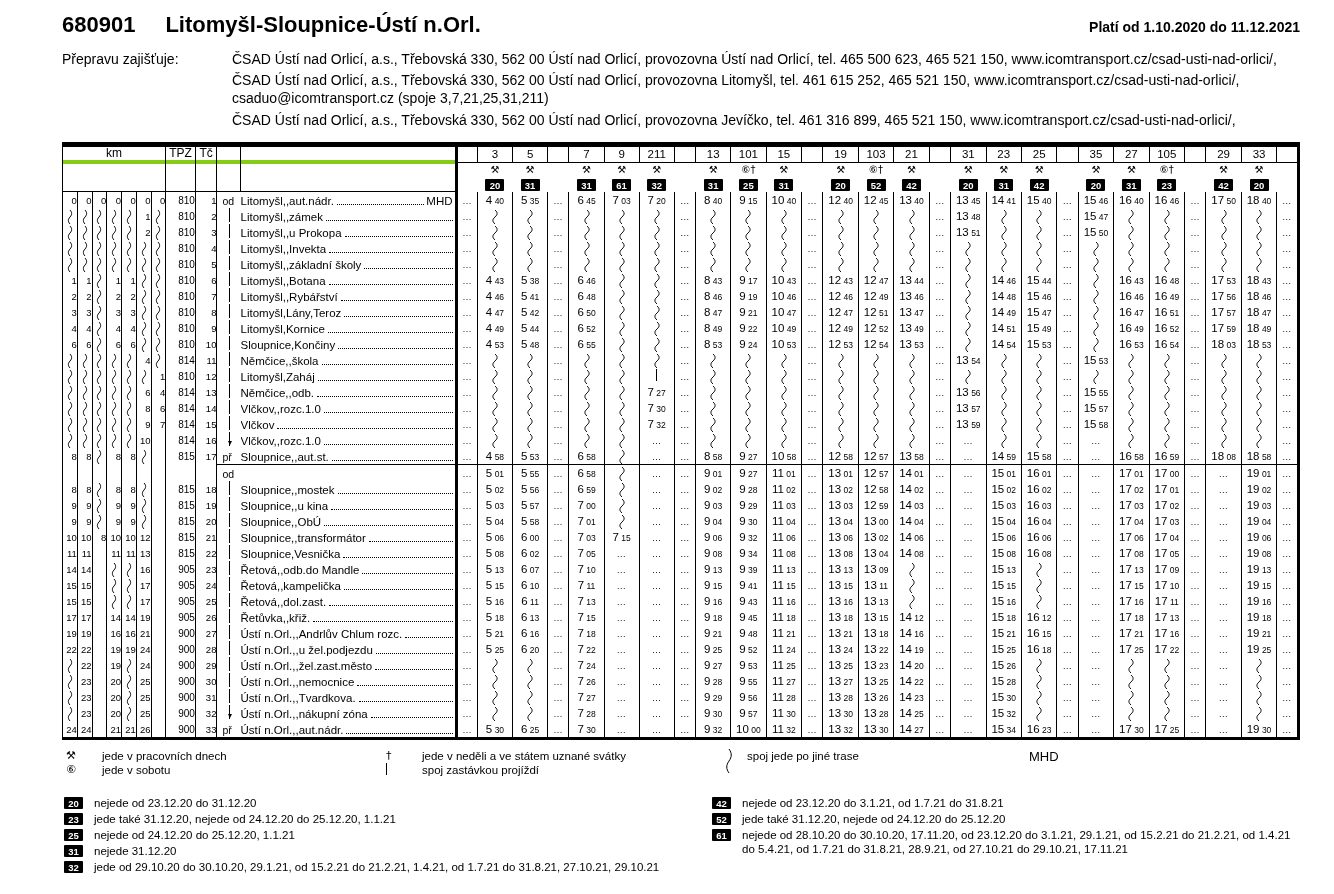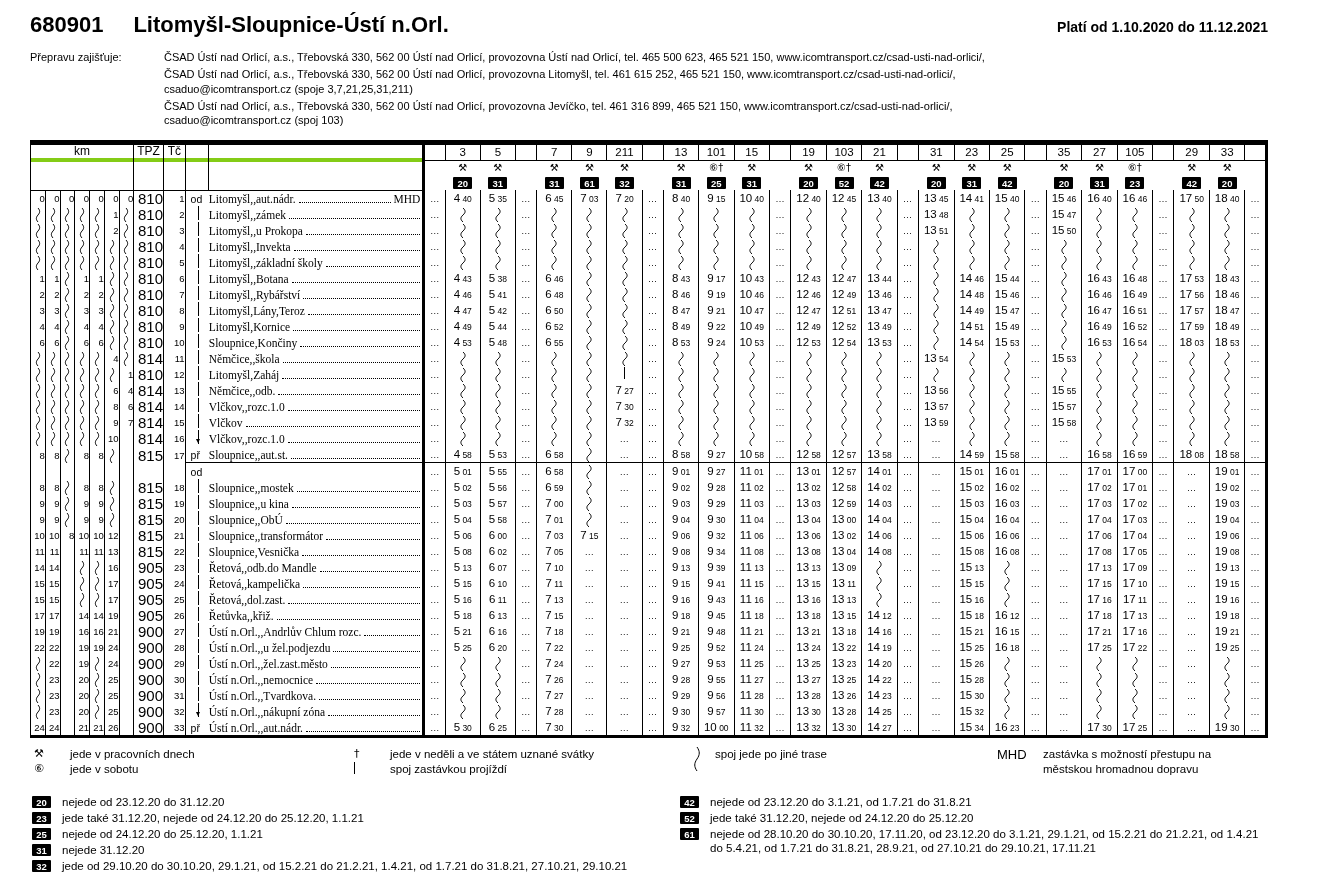--- a/index.html
+++ b/index.html
@@ -1,25 +1,25 @@
 <!DOCTYPE html>
 <html><head>
 <meta charset="utf-8">
 <style>
   html,body{margin:0;padding:0;background:#fff;color:#000;}
   body{width:1334px;height:894px;font-family:"Liberation Sans",sans-serif;overflow:hidden;}
-  .page{box-sizing:border-box;width:1280px;height:894px;padding:12px 12px 0 30px;position:relative;}
+  .page{box-sizing:border-box;width:1280px;height:894px;padding:12px 12px 0 30px;position:relative;margin-left:32px;}
 
   
   .titleline{display:flex;align-items:baseline;}
   .lineno{font-size:22px;font-weight:bold;}
   .title{font-size:22px;font-weight:bold;margin-left:30px;flex:1;}
   .validity{font-size:14px;font-weight:bold;}
 
-  .operators{display:flex;margin-top:12px;font-size:11px;line-height:1.3;}
+  .operators{display:flex;margin-top:12px;font-size:14px;line-height:1.3;gap:36px;}
   .oplabel{width:134px;flex:none;}
   .opentry{margin-bottom:3px;}
 
   
   .ttwrap{margin-top:10px;}
   table.tt{border-collapse:collapse;table-layout:fixed;border-left:1px solid #000;border-top:1px solid #000;}
   table.tt th,table.tt td{margin:0;padding:0;overflow:hidden;white-space:nowrap;font-weight:normal;}
   .lh{vertical-align:top;}
   .lhead{border-bottom:4px solid #84cc16;font-size:12px;line-height:13px;height:13px;text-align:center;}
   .numrow th{border-top:5px solid #000;border-bottom:1px solid #000;border-left:1px solid #000;
@@ -31,27 +31,27 @@
   tbody td{height:14px;line-height:14px;vertical-align:bottom;}
   .kb{border-left:1px solid #000;}
   .rb{border-right:1px solid #000;}
   .thl{border-left:3px solid #000 !important;}
   .thr{border-right:3px solid #000;}
   .tcell{border-left:1px solid #000;text-align:center;}
   tbody tr:last-child td{border-bottom:3px solid #000;}
   .divb{border-bottom:1px solid #000;}
   .kmc{font-size:9.5px;text-align:right;padding-right:2px;}
   .kmw{text-align:center;padding-right:0;}
-  .tpz{font-size:15px;text-align:right;padding-right:2px;border-left:1px solid #000;}
+  .tpz{font-size:10px;text-align:right;padding-right:2px;border-left:1px solid #000;}
   .tc{font-size:9.5px;text-align:right;padding-right:2px;border-left:1px solid #000;border-right:1px solid #000;}
   .pfx{position:relative;font-size:10.5px;}
   .pfx .ptxt{position:relative;padding-left:5px;}
   .vline{position:absolute;left:12px;top:0;height:14px;border-left:1px solid #000;}
   .ahead{position:absolute;left:9px;top:7px;font-size:7px;line-height:7px;}
-  .namecell{padding-left:2px;font-family:Liberation Serif, serif;}
+  .namecell{padding-left:2px;}
   .namewrap{display:flex;align-items:baseline;height:14px;font-size:11.5px;}
   .nm{white-space:nowrap;}
   .leader{flex:1;border-bottom:1px dotted #000;margin:0 2px 3px 3px;min-width:3px;}
   .sfx{font-size:11.5px;padding-right:2px;}
   .hh{font-size:11.5px;}
   .mm{font-size:8.5px;}
   .dots{font-size:9px;letter-spacing:0.5px;}
   svg.wv{display:block;margin:0 auto;}
   .passline{display:inline-block;width:0;border-left:1.5px solid #000;height:12px;margin-bottom:1px;}
   .bdg{display:inline-block;background:#000;color:#fff;font-weight:bold;font-size:9.5px;
@@ -90,21 +90,20 @@
     <div class="oplist" id="oplist">
         <div class="opentry">
           <div>ČSAD Ústí nad Orlicí, a.s., Třebovská 330, 562 00 Ústí nad Orlicí, provozovna Ústí nad Orlicí, tel. 465 500 623, 465 521 150, www.icomtransport.cz/csad-usti-nad-orlici/,</div>
         </div>
         <div class="opentry">
           <div>ČSAD Ústí nad Orlicí, a.s., Třebovská 330, 562 00 Ústí nad Orlicí, provozovna Litomyšl, tel. 461 615 252, 465 521 150, www.icomtransport.cz/csad-usti-nad-orlici/,</div>
           <div>csaduo@icomtransport.cz (spoje 3,7,21,25,31,211)</div>
         </div>
         <div class="opentry">
           <div>ČSAD Ústí nad Orlicí, a.s., Třebovská 330, 562 00 Ústí nad Orlicí, provozovna Jevíčko, tel. 461 316 899, 465 521 150, www.icomtransport.cz/csad-usti-nad-orlici/,</div>
-          <div>csaduo@icomtransport.cz (spoj 103)</div>
         </div>
       </div>
   </div>
 
   <div class="ttwrap" id="ttwrap">
       <table class="tt">
         <colgroup>
           <col width="15">
           <col width="15">
           <col width="15">
@@ -3152,21 +3151,20 @@
             <svg width="8" height="24" class="wv">
               <path d="M4 0 C7 4.32 7 7.68 4 12 C1 16.32 1 19.68 4 24" stroke="#000" stroke-width="1" fill="none"></path>
             </svg>
           </span>
           <span class="ltxt">spoj jede po jiné trase</span>
         </div>
       </div>
       <div class="lcol lc4">
         <div class="litem">
           <span class="lsym mhd">MHD</span>
-          <span class="ltxt">zastávka s možností přestupu na městskou hromadnou dopravu</span>
         </div>
       </div>
     </div>
 
   <div class="footnotes">
     <div class="fncol fnl" id="fnleft">
         <div class="fnitem">
           <span class="fnbadge"><span class="bdg">20</span></span>
           <span class="fntxt">nejede od 23.12.20 do 31.12.20</span>
         </div>

